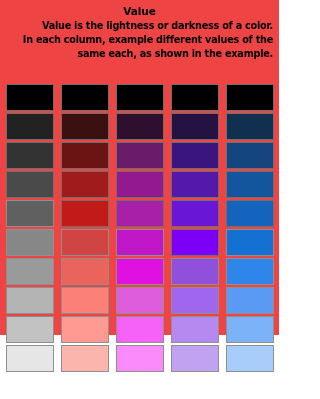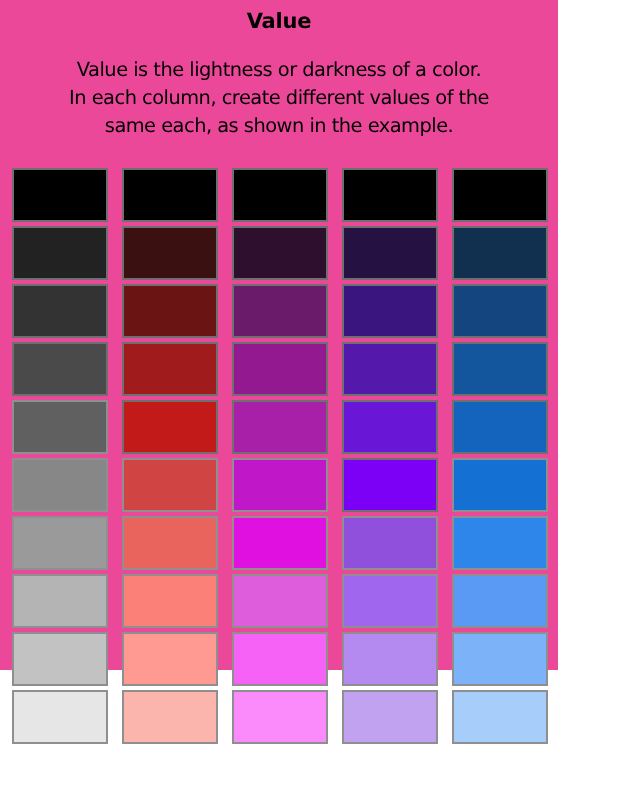--- a/index.html
+++ b/index.html
@@ -10,43 +10,42 @@
   body {
     width: 279px;
     height: 399px;
     overflow: hidden;
     font-family: "DejaVu Sans", sans-serif;
   }
   #page {
     position: relative;
     width: 279px;
     height: 335px;
-    background: #ec4899;
+    background: #ef4444;
     box-sizing: border-box;
   }
   #header {
     padding-top: 5px;
   }
   #worksheet-title {
     text-align: center;
     font-size: 10.5px;
     font-weight: bold;
     color: #000000;
     letter-spacing: -0.1px;
     line-height: 13px;
   }
   #instructions {
-    text-align: center;
+    text-align: right;
     font-size: 9.7px;
-    font-weight: normal;
+    font-weight: bold;
     color: #000000;
     line-height: 14px;
     padding: 1px 6px 0 6px;
     letter-spacing: -0.25px;
-    margin-top: 10px;
   }
   #instructions .line {
     display: block;
     white-space: nowrap;
   }
   #color-grid {
     position: absolute;
     left: 0;
     top: 84px;
     width: 279px;
@@ -73,21 +72,21 @@
 </style>
 </head>
 <body>
 
 <div id="page">
 
   <div id="header">
     <div id="worksheet-title">Value</div>
     <div id="instructions">
       <span class="line">Value is the lightness or darkness of a color.</span>
-      <span class="line">In each column, create different values of the</span>
+      <span class="line">In each column, example different values of the</span>
       <span class="line">same each, as shown in the example.</span>
     </div>
   </div>
 
   <div id="color-grid">
       <div class="grid-row">
         <div class="swatch dark-edge" style="background: rgb(0, 0, 0);"></div>
         <div class="swatch dark-edge" style="background: rgb(0, 0, 0);"></div>
         <div class="swatch dark-edge" style="background: rgb(0, 0, 0);"></div>
         <div class="swatch dark-edge" style="background: rgb(0, 0, 0);"></div>

